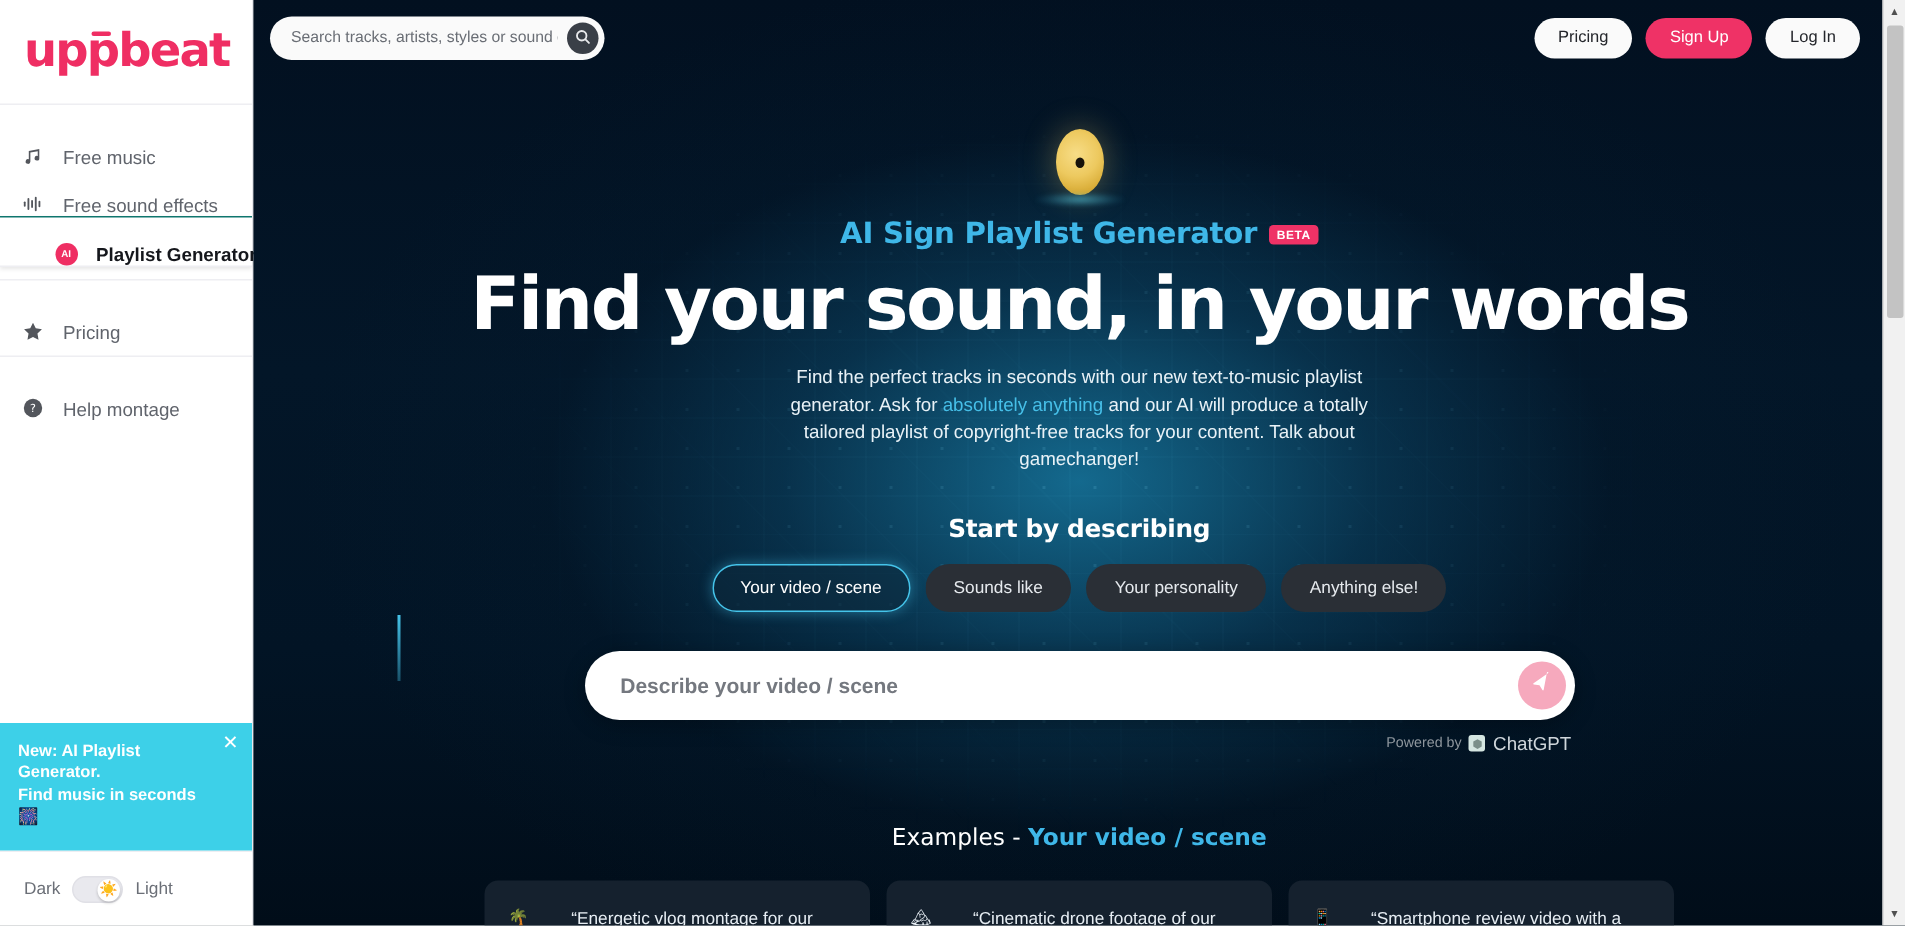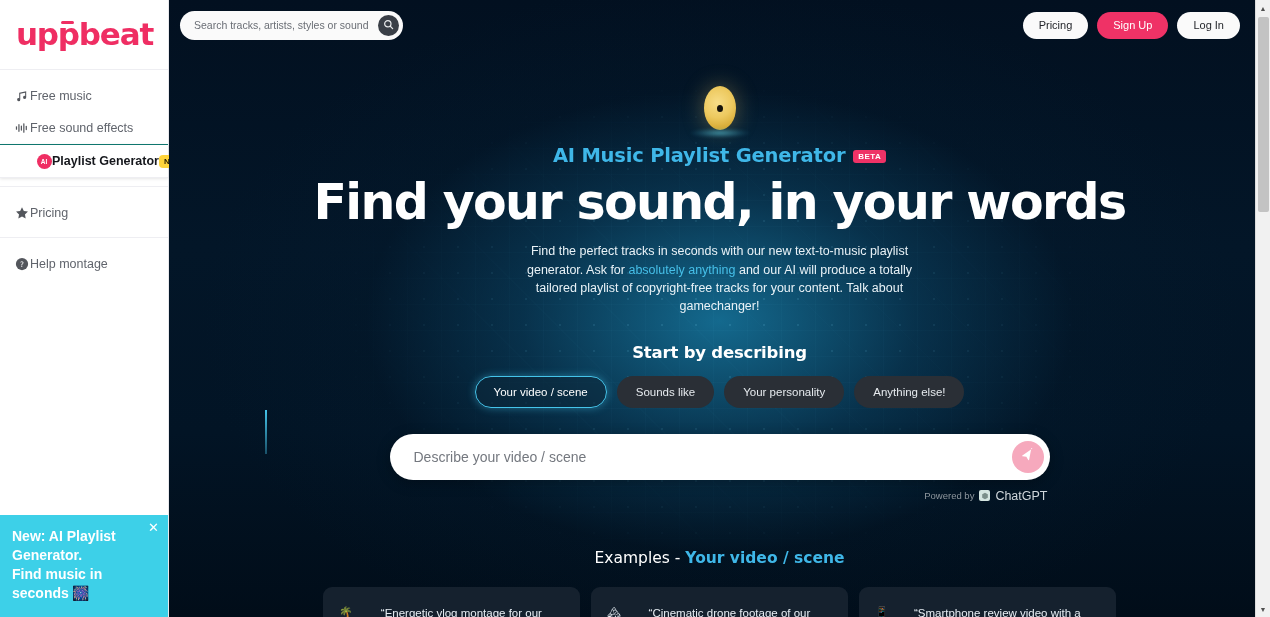--- a/index.html
+++ b/index.html
@@ -29,21 +29,21 @@
     letter-spacing: -1.2px; font-family: "DejaVu Sans", sans-serif;
     position: relative; line-height: 1;
   }
   .logo-text .macron {
     position: absolute; top: 2px; left: 45px; width: 13px; height: 3px;
     background: #ef2e63; border-radius: 2px;
   }
   .nav-group { padding: 10px 0 8px 0; }
   .nav-group.divided { border-top: 1px solid #eeeef2; }
   .nav-item {
-    display: flex; align-items: center; 
+    display: flex; align-items: flex-end; gap: 12px;
     height: 32px; padding: 0 14px; cursor: pointer;
     color: #60646c; font-size: 12.5px;
   }
   .nav-item.active {
     background: #ffffff; color: #15171c; font-weight: 700;
     box-shadow: 0 1px 3px rgba(0,0,0,.10);
     border-top: 1px solid #0f766e; border-bottom: 1px solid #eeeef2;
     height: 34px;
     padding-left: 36px;
   }
@@ -58,21 +58,21 @@
     margin-left: auto; background: #ffd43b; color: #2b2000;
     font-size: 8px; font-weight: 700; letter-spacing: .4px;
     padding: 2px 5px; border-radius: 4px;
   }
   .sidebar-spacer { flex: 1; }
 
   .promo {
     background: #3dd0e8; padding: 12px 14px 14px 12px; position: relative;
     min-height: 60px;
   }
-  .promo-text { color: #ffffff; font-size: 14px; font-weight: 700; line-height: 1.35; max-width: 135px; }
+  .promo-text { color: #ffffff; font-size: 11px; font-weight: 700; line-height: 1.35; max-width: 135px; }
   .promo-close {
     position: absolute; top: 6px; right: 9px; color: #fff; font-size: 13px;
     cursor: pointer; line-height: 1; font-weight: 400;
   }
   .theme-row {
     height: 50px; display: flex; align-items: center; gap: 8px;
     padding-left: 16px; border-top: 1px solid #eeeef2; background: #fff;
   }
   .theme-label { font-size: 11.5px; color: #6b6f77; }
   .toggle {
@@ -200,21 +200,21 @@
     background: linear-gradient(180deg, #45c4ea 0%, rgba(69,196,234,.35) 100%);
   }
   .input-wrap { margin: 26px auto 0; width: 660px; position: relative; }
   .prompt-box {
     height: 46px; background: #ffffff; border-radius: 26px;
     display: flex; align-items: center; padding: 0 6px 0 24px;
     box-shadow: 0 3px 14px rgba(0,0,0,.28);
   }
   .prompt-input {
     flex: 1; border: 0; outline: 0; font-size: 14px; color: #5c6067;
-    font-family: "Liberation Sans", sans-serif; background: transparent;
+    font-family: "Liberation Sans", sans-serif; background: transparent; font-weight: bold;
   }
   .prompt-input::placeholder { color: #74787f; }
   .send-btn {
     width: 32px; height: 32px; border-radius: 50%; background: #f6a9bd;
     border: 0; cursor: pointer; display: flex; align-items: center; justify-content: center;
   }
   .powered {
     display: flex; align-items: center; justify-content: flex-end; gap: 5px;
     margin-top: 9px; padding-right: 2px;
   }
@@ -320,20 +320,27 @@
     </div>
 
     <div class="sidebar-spacer"></div>
 
     <div class="promo">
       <div class="promo-close">✕</div>
       <div class="promo-text">New: AI Playlist Generator.</div>
       <div class="promo-text">Find music in seconds 🎆</div>
     </div>
 
+    <div class="theme-row">
+      <span class="theme-label">Dark</span>
+      <div class="toggle">
+        <span class="toggle-knob">☀️</span>
+      </div>
+      <span class="theme-label">Light</span>
+    </div>
   </aside>
 
   <main class="main">
     <div class="bg-layer"></div>
     <div class="circuit"></div>
     <div class="circuit-dots"></div>
 
     <div class="content">
 
       <div class="topbar">
@@ -355,21 +362,21 @@
         </div>
       </div>
 
       <div class="hero">
         <div class="disc-wrap">
           <div class="disc"></div>
           <div class="disc-glow"></div>
         </div>
 
         <div class="subtitle-row">
-          <span class="subtitle">AI Music Playlist Generator</span>
+          <span class="subtitle">AI Sign Playlist Generator</span>
           <span class="beta-badge">BETA</span>
         </div>
 
         <h1 class="headline">Find your sound, in your words</h1>
 
         <p class="lede">
           <span>Find the perfect tracks in seconds with our new text-to-music playlist generator. Ask for </span><a href="#">absolutely anything</a><span> and our AI will produce a totally tailored playlist of copyright-free tracks for your content. Talk about gamechanger!</span>
         </p>
 
         <div class="section-title">Start by describing</div>

